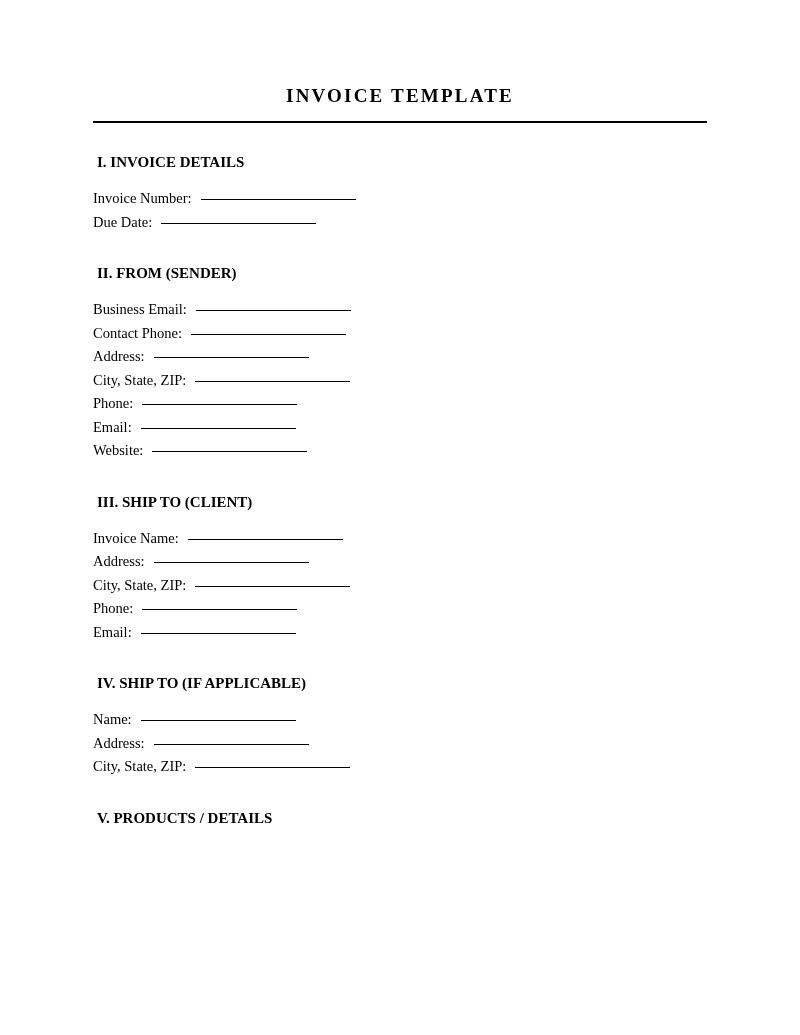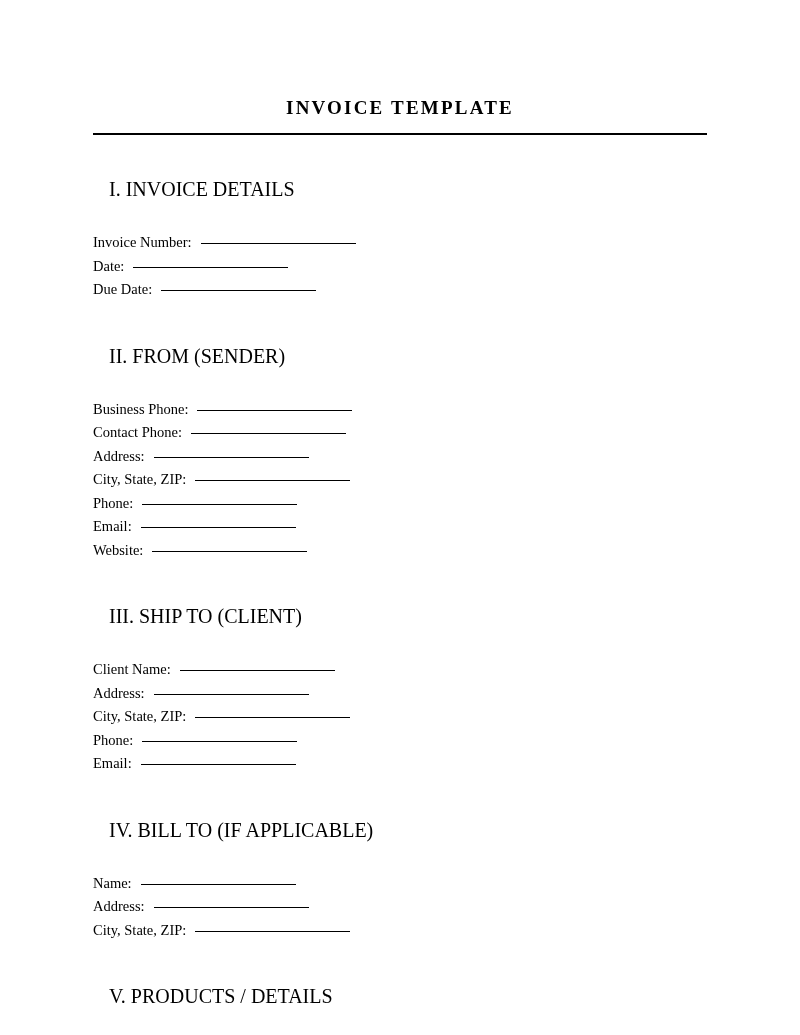--- a/index.html
+++ b/index.html
@@ -21,41 +21,41 @@
     box-sizing: border-box;
     padding: 0;
     position: relative;
   }
   .doc-title {
     text-align: center;
     font-family: "Liberation Serif", serif;
     font-weight: bold;
     font-size: 19px;
     letter-spacing: 2.2px;
-    margin: 12px;
+    margin: 0;
     padding-top: 85px;
   }
   .title-rule {
     border: none;
     border-top: 2.5px solid #000;
     margin: 14px 93px 0 93px;
     width: 614px;
   }
   .section {
     margin-left: 93px;
   }
   .section-heading {
     font-family: "Liberation Serif", serif;
-    font-weight: normal;
-    font-size: 20px;
-    margin: 16px;
+    font-weight: bold;
+    font-size: 15px;
+    margin: 4px;
     padding: 0;
   }
   .fields {
-    margin-top: 30px;
+    margin-top: 16px;
   }
   .field-row {
     display: flex;
     align-items: baseline;
     font-size: 14.5px;
     line-height: 23.5px;
     height: 23.5px;
   }
   .field-label {
     white-space: nowrap;
@@ -82,35 +82,31 @@
 
   <div id="sections-root">
       <div class="section">
         <div class="section-heading">I. INVOICE DETAILS</div>
         <div class="fields">
           <div class="field-row">
             <span class="field-label">Invoice Number:</span>
             <span class="field-line" style="width: 155px;"></span>
           </div>
           <div class="field-row">
-            <span class="field-label">Date:</span>
-            <span class="field-line" style="width: 155px;"></span>
-          </div>
-          <div class="field-row">
             <span class="field-label">Due Date:</span>
             <span class="field-line" style="width: 155px;"></span>
           </div>
         </div>
       </div>
       <div class="spacer-lg"></div>
       <div class="section">
         <div class="section-heading">II. FROM (SENDER)</div>
         <div class="fields">
           <div class="field-row">
-            <span class="field-label">Business Phone:</span>
+            <span class="field-label">Business Email:</span>
             <span class="field-line" style="width: 155px;"></span>
           </div>
           <div class="field-row">
             <span class="field-label">Contact Phone:</span>
             <span class="field-line" style="width: 155px;"></span>
           </div>
           <div class="field-row">
             <span class="field-label">Address:</span>
             <span class="field-line" style="width: 155px;"></span>
           </div>
@@ -130,21 +126,21 @@
             <span class="field-label">Website:</span>
             <span class="field-line" style="width: 155px;"></span>
           </div>
         </div>
       </div>
       <div class="spacer-lg"></div>
       <div class="section">
         <div class="section-heading">III. SHIP TO (CLIENT)</div>
         <div class="fields">
           <div class="field-row">
-            <span class="field-label">Client Name:</span>
+            <span class="field-label">Invoice Name:</span>
             <span class="field-line" style="width: 155px;"></span>
           </div>
           <div class="field-row">
             <span class="field-label">Address:</span>
             <span class="field-line" style="width: 155px;"></span>
           </div>
           <div class="field-row">
             <span class="field-label">City, State, ZIP:</span>
             <span class="field-line" style="width: 155px;"></span>
           </div>
@@ -153,21 +149,21 @@
             <span class="field-line" style="width: 155px;"></span>
           </div>
           <div class="field-row">
             <span class="field-label">Email:</span>
             <span class="field-line" style="width: 155px;"></span>
           </div>
         </div>
       </div>
       <div class="spacer-lg"></div>
       <div class="section">
-        <div class="section-heading">IV. BILL TO (IF APPLICABLE)</div>
+        <div class="section-heading">IV. SHIP TO (IF APPLICABLE)</div>
         <div class="fields">
           <div class="field-row">
             <span class="field-label">Name:</span>
             <span class="field-line" style="width: 155px;"></span>
           </div>
           <div class="field-row">
             <span class="field-label">Address:</span>
             <span class="field-line" style="width: 155px;"></span>
           </div>
           <div class="field-row">

